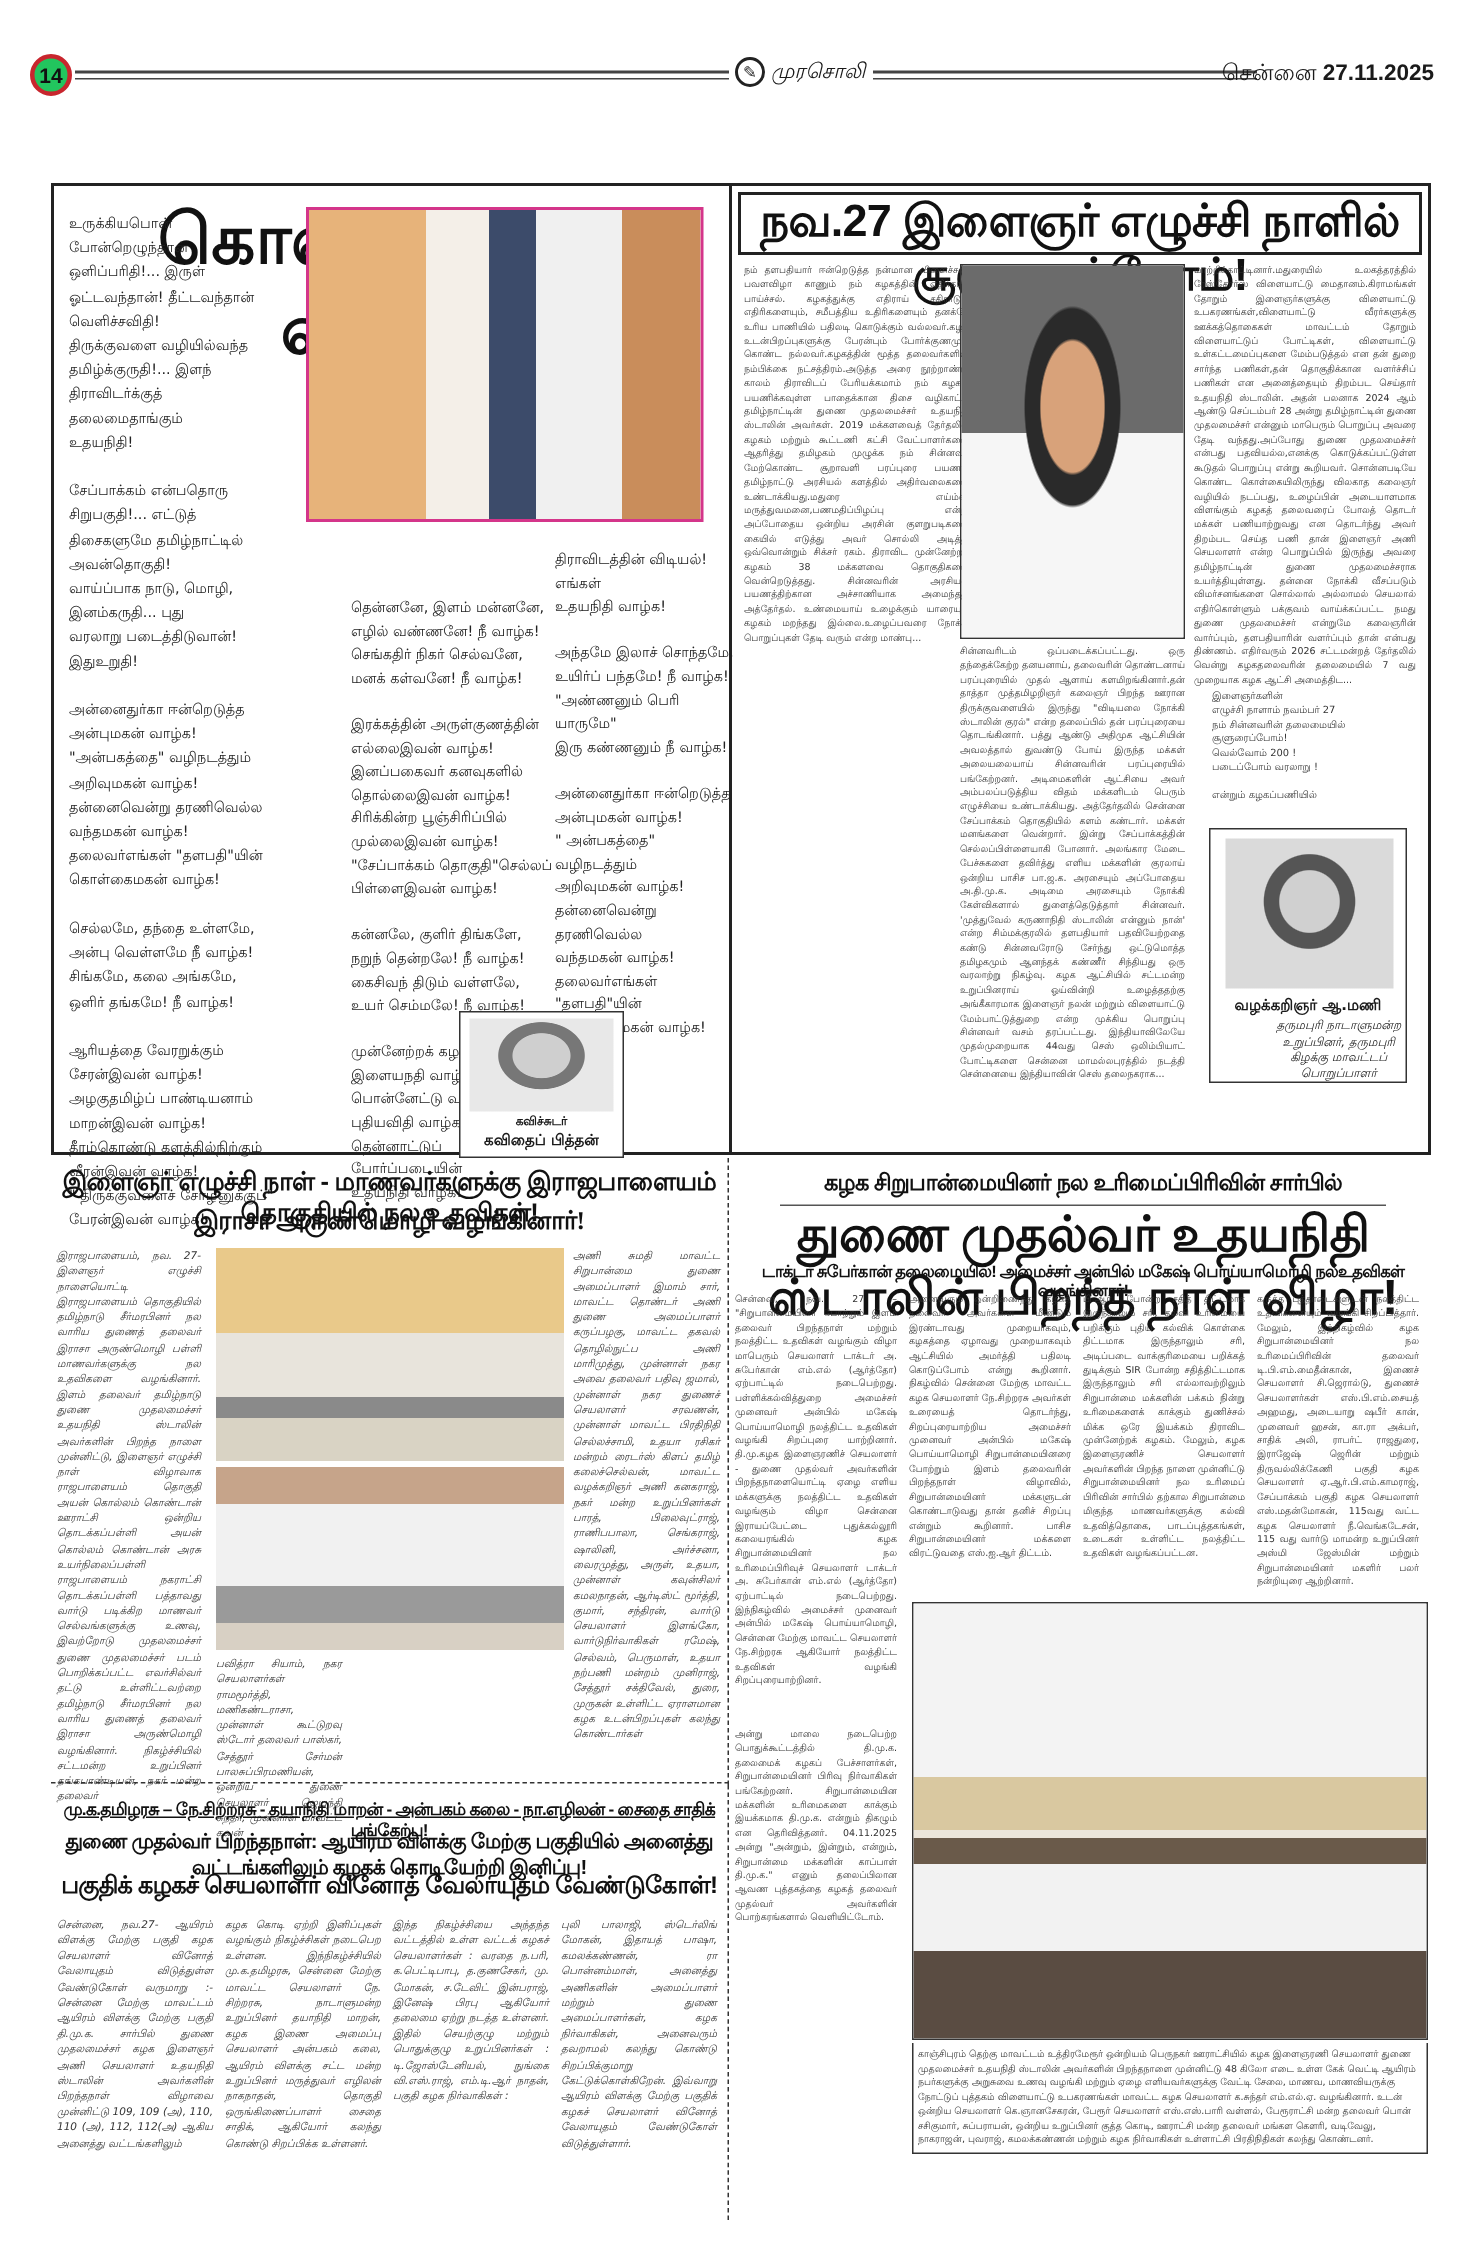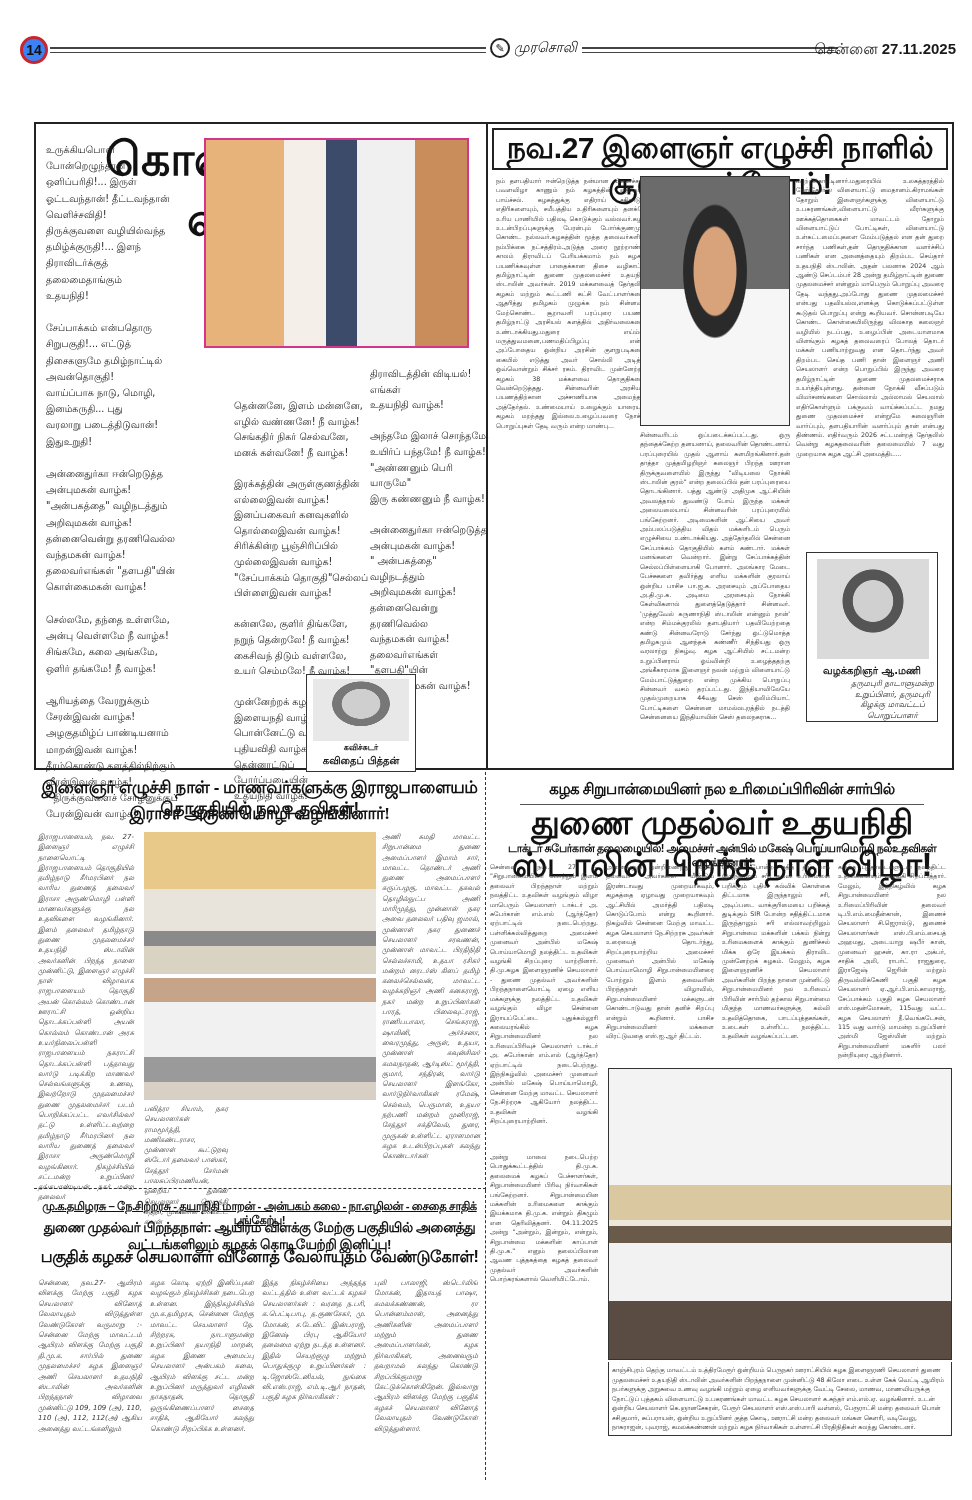--- a/index.html
+++ b/index.html
@@ -2,21 +2,21 @@
 <html><head>
 <meta charset="utf-8">
 <style>
   * { box-sizing: border-box; margin: 0; padding: 0; }
   html, body { width: 972px; height: 1500px; background: #ffffff; overflow: hidden; }
   body { font-family: "DejaVu Sans", "Liberation Sans", sans-serif; color: #1a1a1a; position: relative; }
 
   
   .masthead { position: absolute; top: 36px; left: 20px; width: 936px; height: 28px; }
   .page-no { position: absolute; left: 0; top: 0; width: 28px; height: 28px; border-radius: 50%;
-    border: 3px solid #c8262e; background: #3b82f6; font: bold 14px "Liberation Sans", sans-serif;
+    border: 3px solid #c8262e; background: #22c55e; font: bold 14px "Liberation Sans", sans-serif;
     display: flex; align-items: center; justify-content: center; color: #111; }
   .rule { position: absolute; top: 11px; height: 6px; border-top: 2px solid #444; border-bottom: 1px solid #444; }
   .rule.left { left: 30px; width: 436px; }
   .rule.right { left: 562px; width: 256px; }
   .brand { position: absolute; left: 470px; top: 2px; display: flex; align-items: center; gap: 4px; }
   .brand-logo { width: 20px; height: 20px; border: 2px solid #222; border-radius: 50%; font-size: 11px;
     display: flex; align-items: center; justify-content: center; }
   .brand-name { font-size: 14px; font-style: italic; }
   .dateline { position: absolute; right: 0; top: 4px; font: 15px "Liberation Sans", sans-serif; }
   .dateline b { font-weight: bold; margin-left: 4px; }
@@ -194,20 +194,28 @@
 </div>
 
 <div class="box" id="youth-box">
   <div id="youth-title" class="hl">நவ.27 இளைஞர் எழுச்சி நாளில் சூளுரைப்போம்!</div>
   <div id="youth-c1" class="body-text" style="width:150px;">நம் தளபதியார் ஈன்றெடுத்த நன்மான விளைச்சல். பவளவிழா காணும் நம் கழகத்தின் எதிர்கால பாய்ச்சல். கழகத்துக்கு எதிராய் சதிராடும் எதிரிகளையும், சமீபத்திய உதிரிகளையும் தனக்கே உரிய பாணியில் பதிலடி கொடுக்கும் வல்லவர்.கழக உடன்பிறப்புகளுக்கு பேரன்பும் போர்க்குணமும் கொண்ட நல்லவர்.கழகத்தின் மூத்த தலைவர்களின் நம்பிக்கை நட்சத்திரம்.அடுத்த அரை நூற்றாண்டு காலம் திராவிடப் பேரியக்கமாம் நம் கழகம் பயணிக்கவுள்ள பாதைக்கான திசை வழிகாட்டி தமிழ்நாட்டின் துணை முதலமைச்சர் உதயநிதி ஸ்டாலின் அவர்கள். 2019 மக்களவைத் தேர்தலில் கழகம் மற்றும் கூட்டணி கட்சி வேட்பாளர்களை ஆதரித்து தமிழகம் முழுக்க நம் சின்னவர் மேற்கொண்ட சூறாவளி பரப்புரை பயணம் தமிழ்நாட்டு அரசியல் களத்தில் அதிர்வலைகளை உண்டாக்கியது.மதுரை எய்ம்ஸ் மருத்துவமனை,பணமதிப்பிழப்பு என்று அப்போதைய ஒன்றிய அரசின் குளறுபடிகளை கையில் எடுத்து அவர் சொல்லி அடித்து ஒவ்வொன்றும் சிக்சர் ரகம். திராவிட முன்னேற்றக் கழகம் 38 மக்களவை தொகுதிகளை வென்றெடுத்தது. சின்னவரின் அரசியல் பயணத்திற்கான அச்சாணியாக அமைந்தது அத்தேர்தல். உண்மையாய் உழைக்கும் யாரையும் கழகம் மறந்தது இல்லை.உழைப்பவரை நோக்கி பொறுப்புகள் தேடி வரும் என்ற மாண்பு...</div>
   <div class="photo" id="youth-photo">
     <div class="ph" style="background: radial-gradient(ellipse at 50% 38%, #d8a27a 0 20%, #2a2a2a 21% 30%, transparent 31%), linear-gradient(180deg, #6b6b6b 0 45%, #f6f6f6 45%);"></div>
   </div>
   <div id="youth-c2" class="body-text" style="left:152px; top:306px; width:150px;">சின்னவரிடம் ஒப்படைக்கப்பட்டது. ஒரு தந்தைக்கேற்ற தனயனாய், தலைவரின் தொண்டனாய் பரப்புரையில் முதல் ஆளாய் களமிறங்கினார்.தன் தாத்தா முத்தமிழறிஞர் கலைஞர் பிறந்த ஊரான திருக்குவளையில் இருந்து "விடியலை நோக்கி ஸ்டாலின் குரல்" என்ற தலைப்பில் தன் பரப்புரையை தொடங்கினார். பத்து ஆண்டு அதிமுக ஆட்சியின் அவலத்தால் துவண்டு போய் இருந்த மக்கள் அலையலையாய் சின்னவரின் பரப்புரையில் பங்கேற்றனர். அடிமைகளின் ஆட்சியை அவர் அம்பலப்படுத்திய விதம் மக்களிடம் பெரும் எழுச்சியை உண்டாக்கியது. அத்தேர்தலில் சென்னை சேப்பாக்கம் தொகுதியில் களம் கண்டார். மக்கள் மனங்களை வென்றார். இன்று சேப்பாக்கத்தின் செல்லப்பிள்ளையாகி போனார். அலங்கார மேடை பேச்சுகளை தவிர்த்து எளிய மக்களின் குரலாய் ஒன்றிய பாசிச பா.ஜ.க. அரசையும் அப்போதைய அ.தி.மு.க. அடிமை அரசையும் நோக்கி கேள்விகளால் துளைத்தெடுத்தார் சின்னவர். 'முத்துவேல் கருணாநிதி ஸ்டாலின் என்னும் நான்' என்ற சிம்மக்குரலில் தளபதியார் பதவியேற்றதை கண்டு சின்னவரோடு சேர்ந்து ஒட்டுமொத்த தமிழகமும் ஆனந்தக் கண்ணீர் சிந்தியது ஒரு வரலாற்று நிகழ்வு. கழக ஆட்சியில் சட்டமன்ற உறுப்பினராய் ஓய்வின்றி உழைத்ததற்கு அங்கீகாரமாக இளைஞர் நலன் மற்றும் விளையாட்டு மேம்பாட்டுத்துறை என்ற முக்கிய பொறுப்பு சின்னவர் வசம் தரப்பட்டது. இந்தியாவிலேயே முதல்முறையாக 44வது செஸ் ஒலிம்பியாட் போட்டிகளை சென்னை மாமல்லபுரத்தில் நடத்தி சென்னையை இந்தியாவின் செஸ் தலைநகராக...</div>
   <div id="youth-c3" class="body-text" style="left:308px; top:52px; width:148px;">மாற்றிக்காட்டினார்.மதுரையில் உலகத்தரத்தில் ரேஸ்கோர்ஸ் விளையாட்டு மைதானம்.கிராமங்கள் தோறும் இளைஞர்களுக்கு விளையாட்டு உபகரணங்கள்,விளையாட்டு வீரர்களுக்கு ஊக்கத்தொகைகள் மாவட்டம் தோறும் விளையாட்டுப் போட்டிகள், விளையாட்டு உள்கட்டமைப்புகளை மேம்படுத்தல் என தன் துறை சார்ந்த பணிகள்,தன் தொகுதிக்கான வளர்ச்சிப் பணிகள் என அனைத்தையும் திறம்பட செய்தார் உதயநிதி ஸ்டாலின். அதன் பலனாக 2024 ஆம் ஆண்டு செப்டம்பர் 28 அன்று தமிழ்நாட்டின் துணை முதலமைச்சர் என்னும் மாபெரும் பொறுப்பு அவரை தேடி வந்தது.அப்போது துணை முதலமைச்சர் என்பது பதவியல்ல,எனக்கு கொடுக்கப்பட்டுள்ள கூடுதல் பொறுப்பு என்று கூறியவர். சொன்னபடியே கொண்ட கொள்கையிலிருந்து விலகாத கலைஞர் வழியில் நடப்பது, உழைப்பின் அடையாளமாக விளங்கும் கழகத் தலைவரைப் போலத் தொடர் மக்கள் பணியாற்றுவது என தொடர்ந்து அவர் திறம்பட செய்த பணி தான் இளைஞர் அணி செயலாளர் என்ற பொறுப்பில் இருந்து அவரை தமிழ்நாட்டின் துணை முதலமைச்சராக உயர்த்தியுள்ளது. தன்னை நோக்கி வீசப்படும் விமர்சனங்களை சொல்லால் அல்லாமல் செயலால் எதிர்கொள்ளும் பக்குவம் வாய்க்கப்பட்ட நமது துணை முதலமைச்சர் என்றுமே கலைஞரின் வார்ப்பும், தளபதியாரின் வளர்ப்பும் தான் என்பது திண்ணம். எதிர்வரும் 2026 சட்டமன்றத் தேர்தலில் வென்று கழகதலைவரின் தலைமையில் 7 வது முறையாக கழக ஆட்சி அமைத்திட...</div>
+  <div class="body-text" style="position:absolute; left:320px; top:336px; width:130px; white-space:pre-line; font-size:6.6px;">இளைஞர்களின்
+எழுச்சி நாளாம் நவம்பர் 27
+நம் சின்னவரின் தலைமையில்
+சூளுரைப்போம்!
+வெல்வோம் 200 !
+படைப்போம் வரலாறு !
+
+என்றும் கழகப்பணியில்</div>
   <div id="mani-card">
     <div class="pp"></div>
     <div class="n">வழக்கறிஞர் ஆ.மணி</div>
     <div class="r">தருமபுரி நாடாளுமன்ற உறுப்பினர், தருமபுரி கிழக்கு மாவட்டப் பொறுப்பாளர்</div>
   </div>
 </div>
 
 <div id="raja">
   <div id="raja-title" class="hl">இளைஞர் எழுச்சி நாள் - மாணவர்களுக்கு இராஜபாளையம் தொகுதியில் நல உதவிகள்!</div>
   <div id="raja-sub" class="hl" style="font-weight:bold;font-family:Liberation Serif, serif;">இராசா அருண்மொழி வழங்கினார்!</div>

